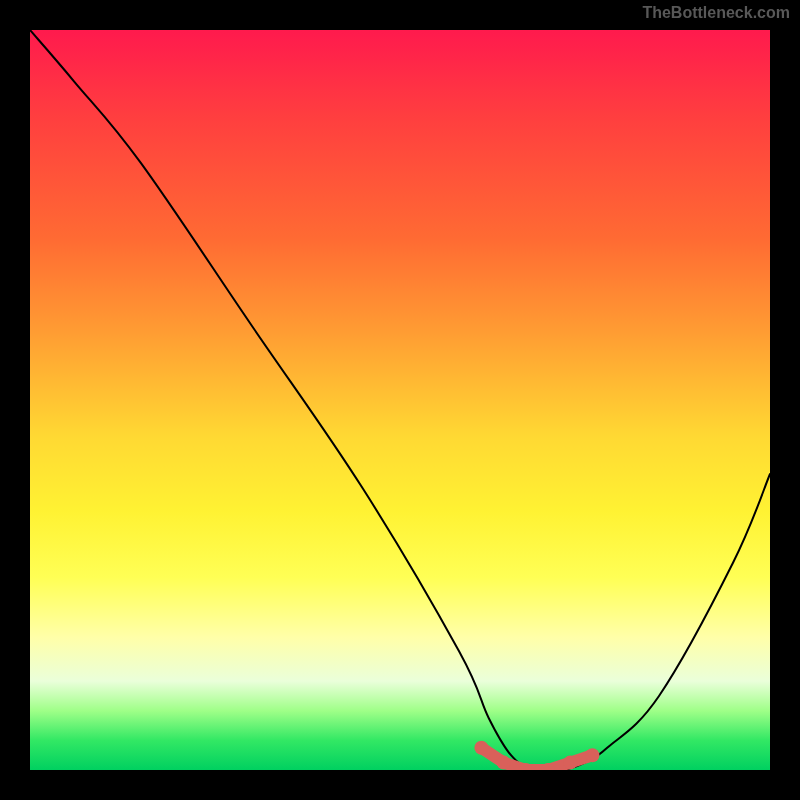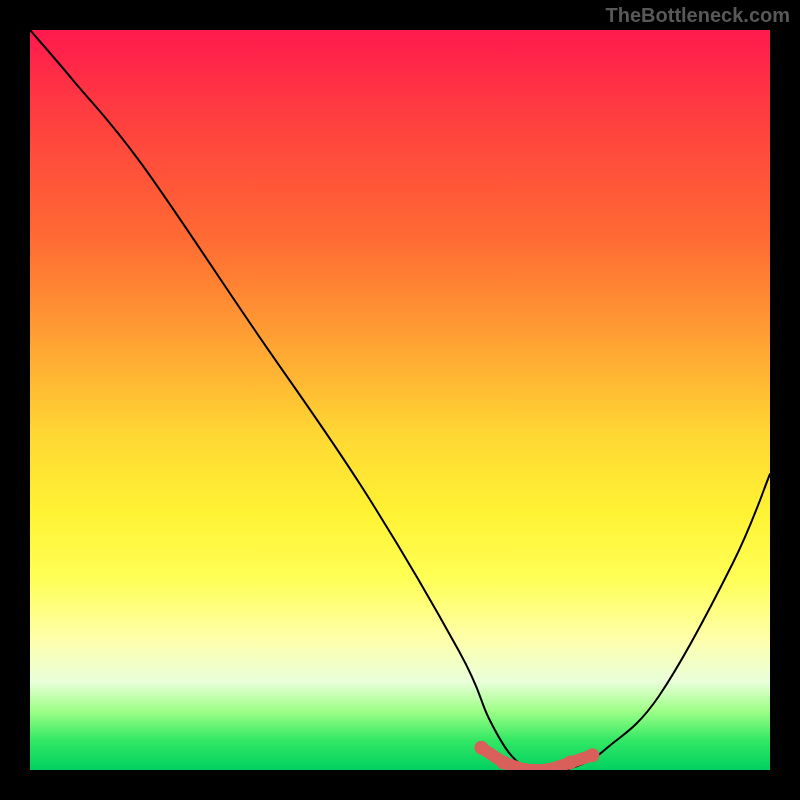--- a/index.html
+++ b/index.html
@@ -9,21 +9,21 @@
     height: 800px;
     background: #000;
     font-family: Arial, Helvetica, sans-serif;
     position: relative;
   }
   .watermark {
     position: absolute;
     top: 4px;
     right: 10px;
     color: #585858;
-    font-size: 20px;
+    font-size: 16px;
     font-weight: 600;
     z-index: 10;
   }
   .plot-area {
     position: absolute;
     left: 30px;
     top: 30px;
     width: 740px;
     height: 740px;
     background: linear-gradient(to bottom,

